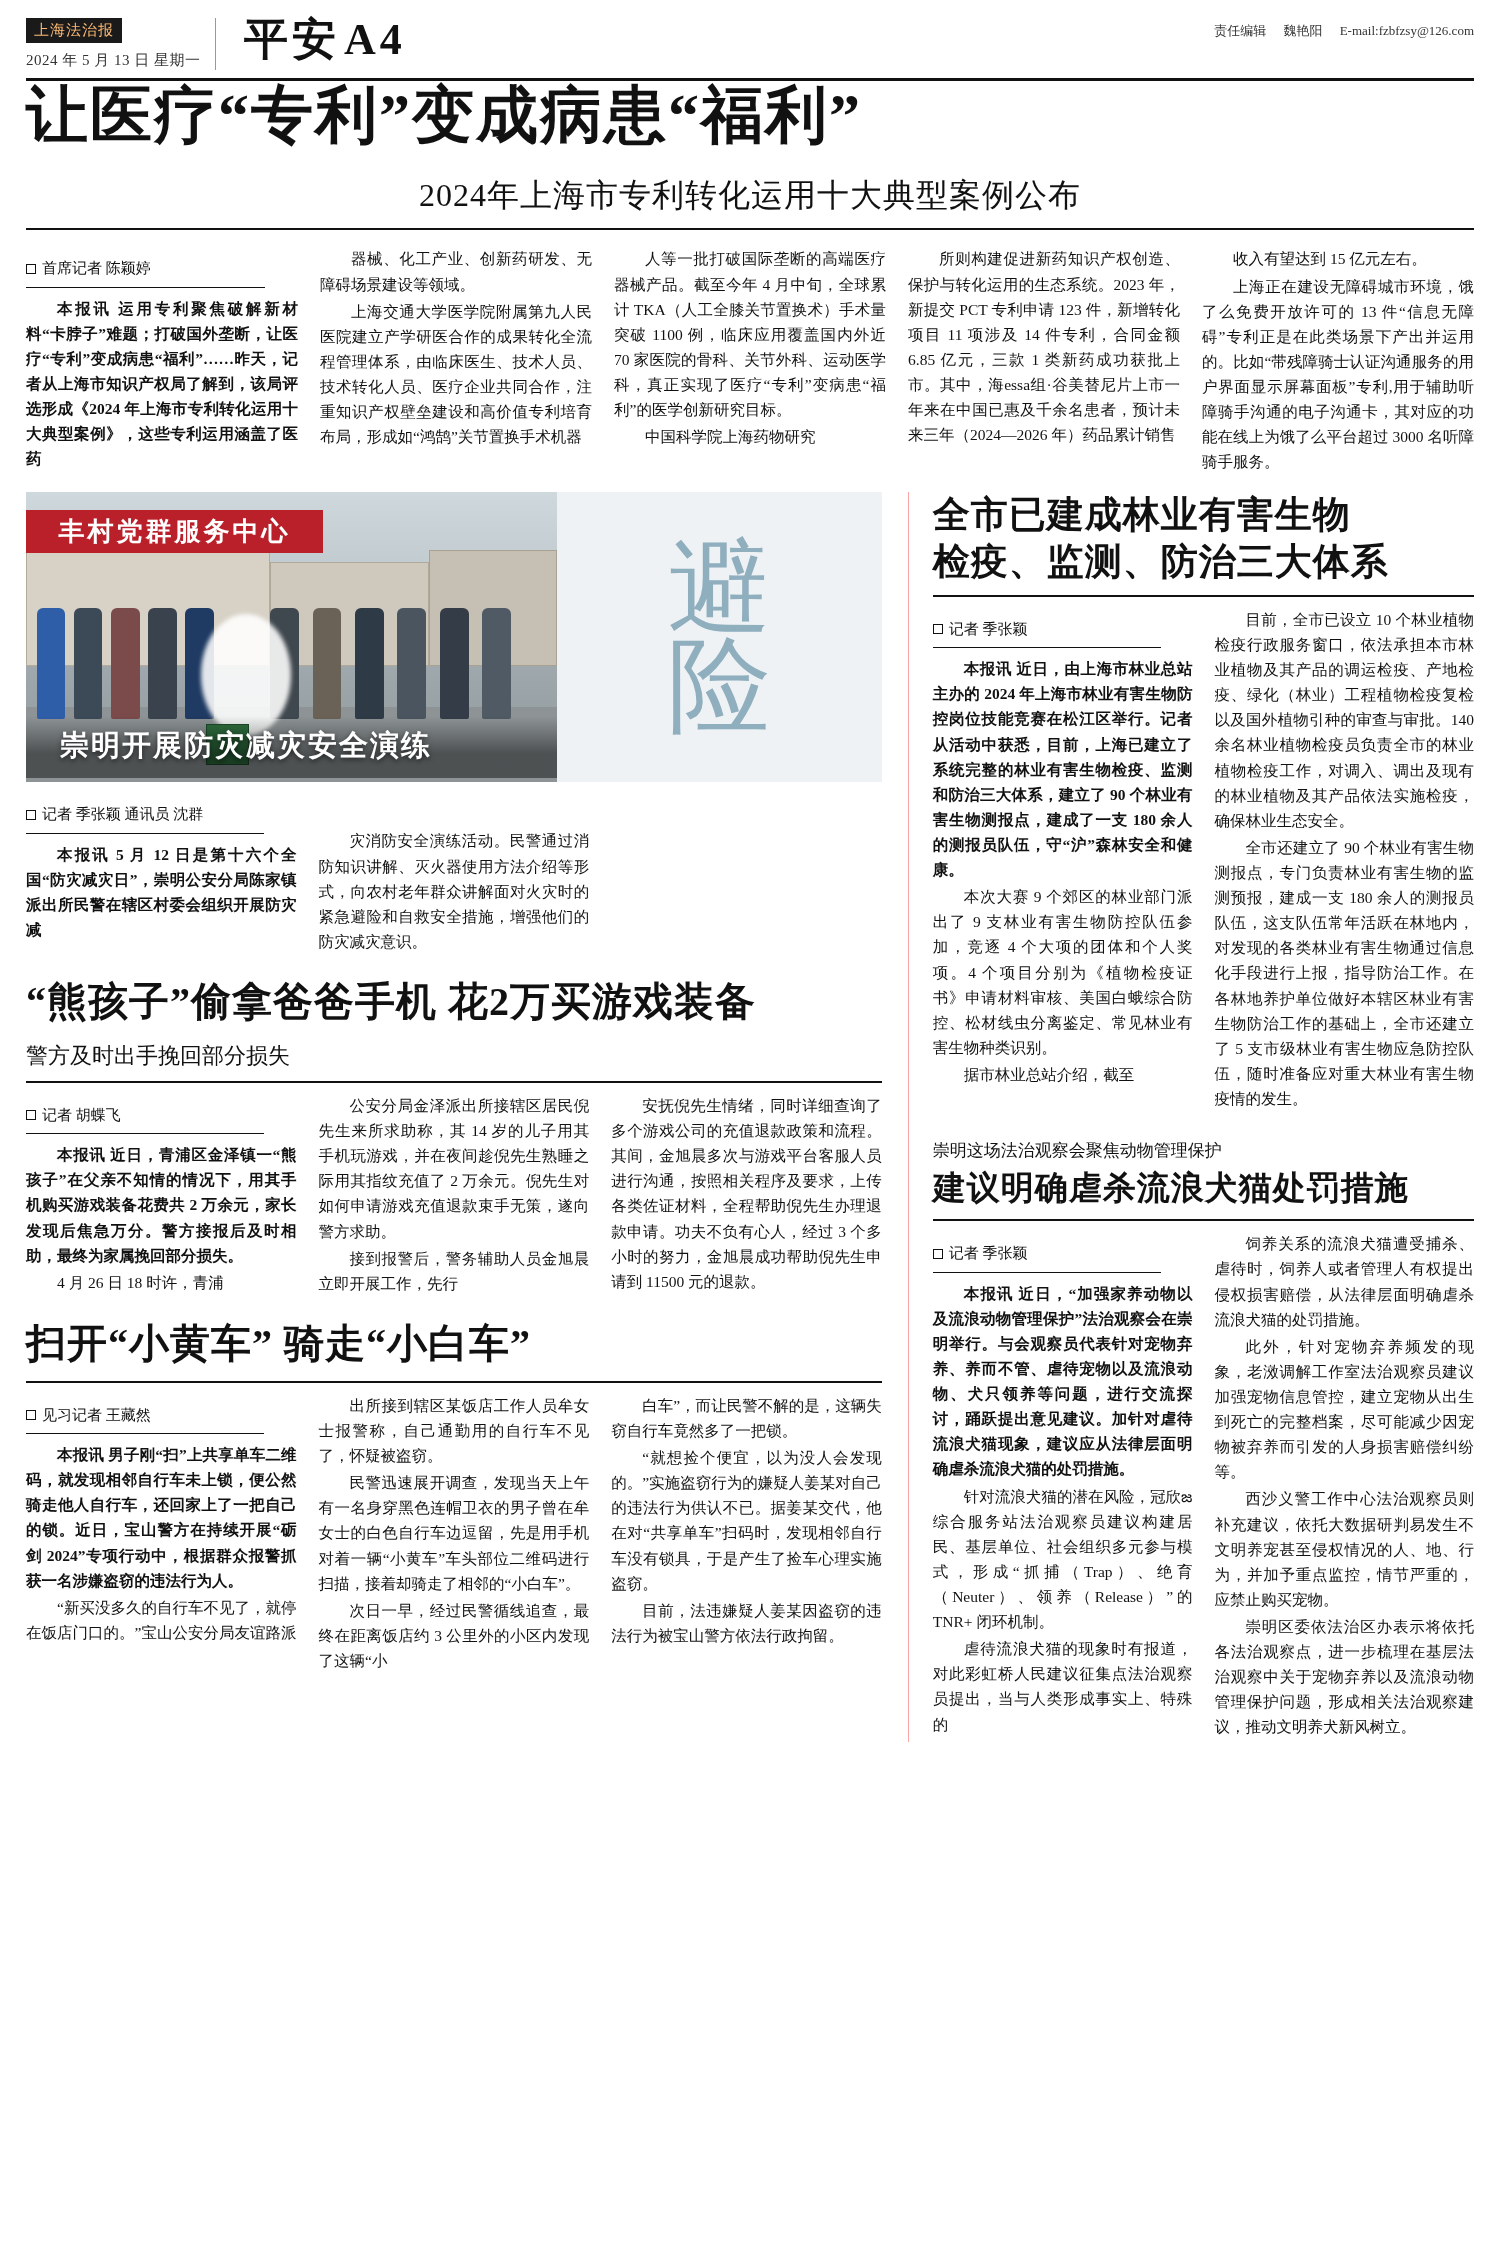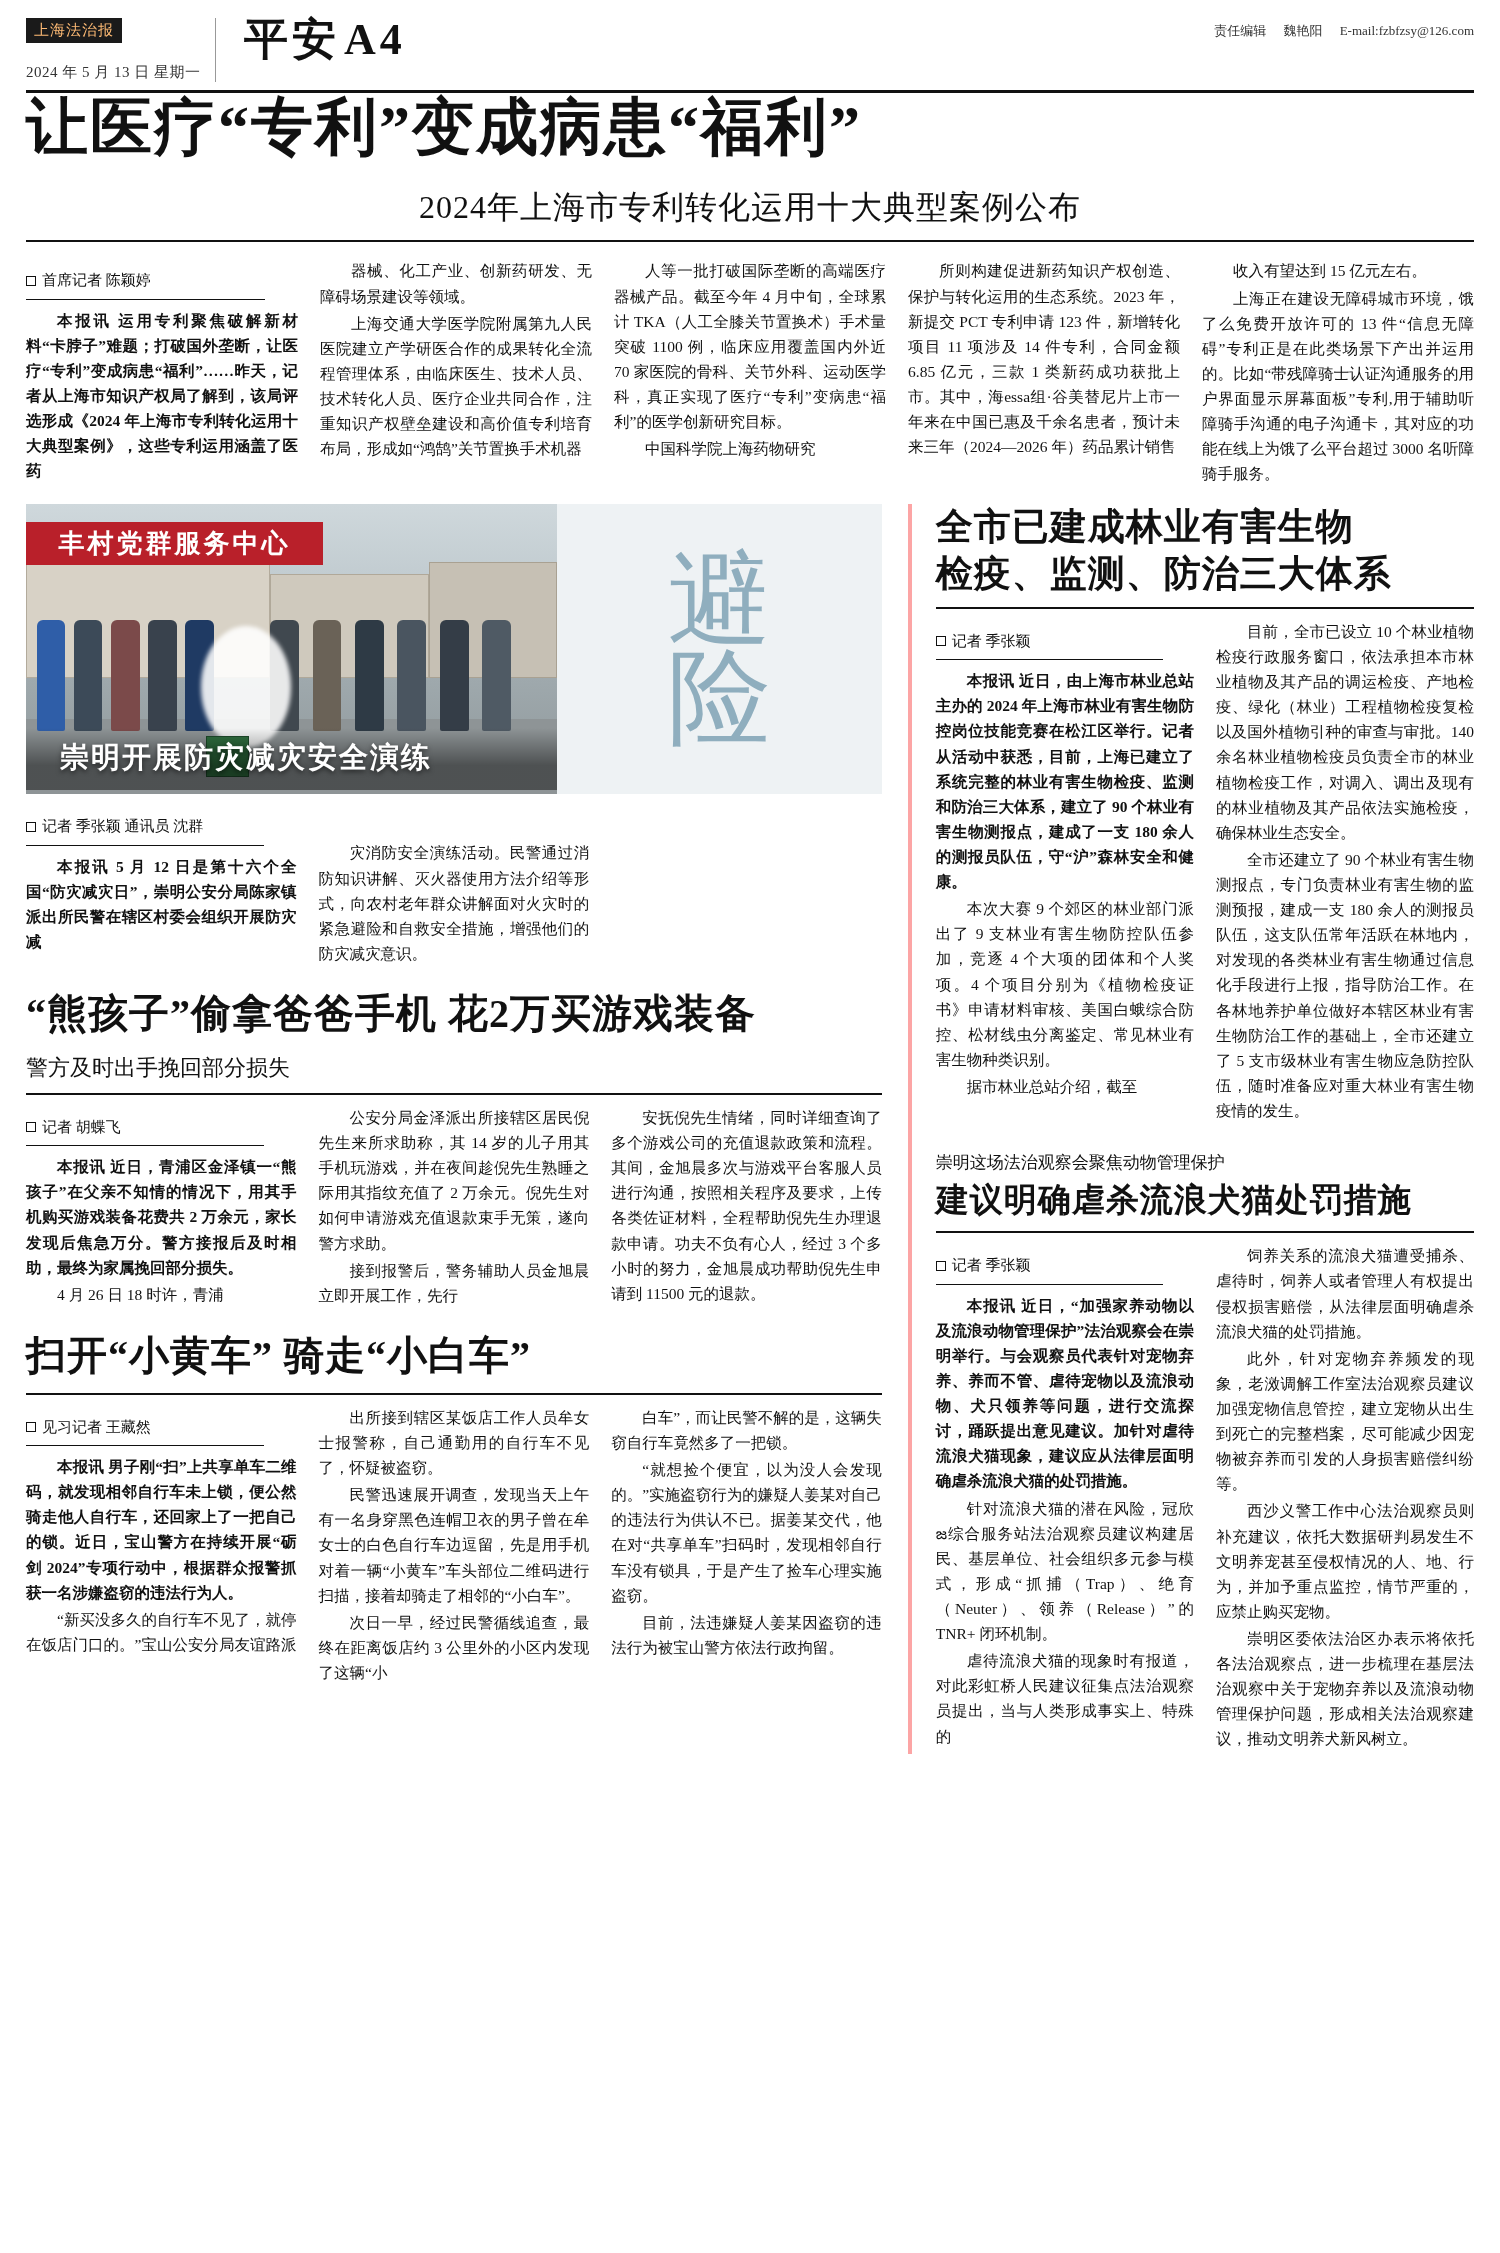--- a/index.html
+++ b/index.html
@@ -12,21 +12,21 @@
   }
   .page { width:1500px; min-height:2253px; padding:18px 26px 30px 26px; position:relative; }
 
   
   .masthead { display:flex; align-items:flex-start; border-bottom:3px solid #111; padding-bottom:8px; }
   .mh-left { width:190px; border-right:1px solid #999; padding-right:10px; }
   .mh-logo {
     display:inline-block; background:#1a1a1a; color:#fdba74; font-size:15px;
     letter-spacing:1px; padding:3px 8px; font-family:"Liberation Serif", serif;
   }
-  .mh-date { font-size:15px; color:#333; margin-top:20px; letter-spacing:0.5px; }
+  .mh-date { font-size:15px; color:#333; margin-top:8px; letter-spacing:0.5px; }
   .mh-center { flex:1; padding-left:28px; }
   .mh-title { font-size:44px; font-weight:bold; letter-spacing:4px; line-height:1; }
   .mh-right { text-align:right; font-size:13px; color:#333; padding-top:4px; }
   .mh-right span { margin-left:14px; }
 
   
   .head-block { border-bottom:2px solid #111; padding-bottom:10px; }
   .headline {
     font-size:62px; font-weight:bold; letter-spacing:2px; line-height:1.12;
     font-family:"Liberation Serif","DejaVu Serif",serif;
@@ -41,21 +41,21 @@
   .byline .bx { display:inline-block; width:10px; height:10px; border:1px solid #111; }
   .lead { font-weight:bold; }
 
   
   .top-article { display:flex; gap:22px; margin-top:16px; }
   .top-article .col { font-size:15.5px; }
 
   
   .mid { display:flex; gap:26px; margin-top:16px; }
   .mid-left { width:calc(60% - 13px); }
-  .mid-right { width:calc(40% - 13px); border-left:4px solid #fca5a5; padding-left:24px; }
+  .mid-right { width:calc(40% - 13px); border-left:1px solid #fca5a5; padding-left:24px; }
 
   
   .photo-wrap { position:relative; width:100%; height:290px; overflow:hidden; background:#9aa6ab; }
   .photo-sky { position:absolute; inset:0; background:linear-gradient(#cfd8dc 0%, #b7c2c7 45%, #9fa9ad 60%, #8d9699 100%); }
   .ph-bldg { position:absolute; left:0; top:18%; width:46%; height:42%; background:#d8d2c6; border:1px solid #b3ab9c;}
   .ph-bldg2 { position:absolute; left:46%; top:24%; width:30%; height:36%; background:#cfc9bd; border:1px solid #b0a899;}
   .ph-bldg3 { position:absolute; left:76%; top:20%; width:24%; height:40%; background:#c6c0b4; border:1px solid #a9a192;}
   .ph-banner {
     position:absolute; left:0; top:6%; width:56%; height:15%; background:#b9202a; color:#fff;
     display:flex; align-items:center; justify-content:center; font-size:26px; letter-spacing:3px; font-weight:bold;

